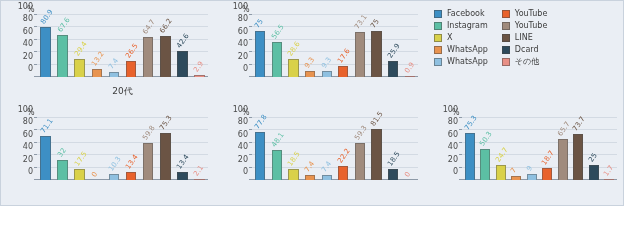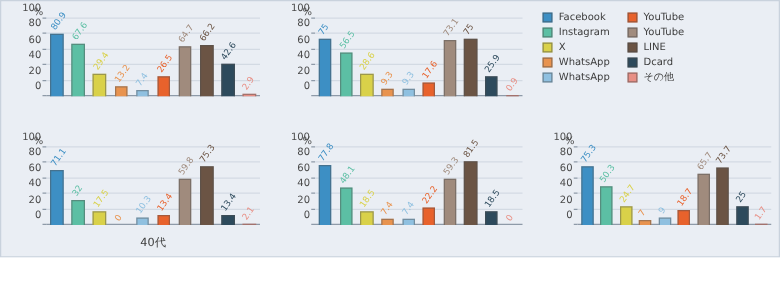--- a/index.html
+++ b/index.html
@@ -217,20 +217,21 @@
               <div class="bar-slot">
                 <div class="bar" title="Dcard: 42.6" style="height: 42.6%; background: rgb(45, 74, 92);"></div>
                 <div class="vlabel" style="color: rgb(45, 74, 92); bottom: 42.6%;">42.6</div>
               </div>
               <div class="bar-slot">
                 <div class="bar" title="その他: 2.9" style="height: 2.9%; background: rgb(232, 143, 133);"></div>
                 <div class="vlabel" style="color: rgb(232, 143, 133); bottom: 2.9%;">2.9</div>
               </div>
             </div>
           </div>
+        <div class="xlabel">20代</div>
       </div>
     </div>
 
     <div class="panel">
       <div class="plot-wrap">
         <div class="ylabel-pct">%</div>
         <div class="axis-area">
             <div class="gridline zero" style="bottom: 0%;"></div>
             <div class="tickmark" style="bottom: 0%;"></div>
             <div class="ytick" style="bottom: 0%;">0</div>
@@ -402,21 +403,20 @@
               <div class="bar-slot">
                 <div class="bar" title="Dcard: 13.4" style="height: 13.4%; background: rgb(45, 74, 92);"></div>
                 <div class="vlabel" style="color: rgb(45, 74, 92); bottom: 13.4%;">13.4</div>
               </div>
               <div class="bar-slot">
                 <div class="bar" title="その他: 2.1" style="height: 2.1%; background: rgb(232, 143, 133);"></div>
                 <div class="vlabel" style="color: rgb(232, 143, 133); bottom: 2.1%;">2.1</div>
               </div>
             </div>
           </div>
-        <div class="xlabel">40代</div>
       </div>
     </div>
 
     <div class="panel">
       <div class="plot-wrap">
         <div class="ylabel-pct">%</div>
         <div class="axis-area">
             <div class="gridline zero" style="bottom: 0%;"></div>
             <div class="tickmark" style="bottom: 0%;"></div>
             <div class="ytick" style="bottom: 0%;">0</div>

